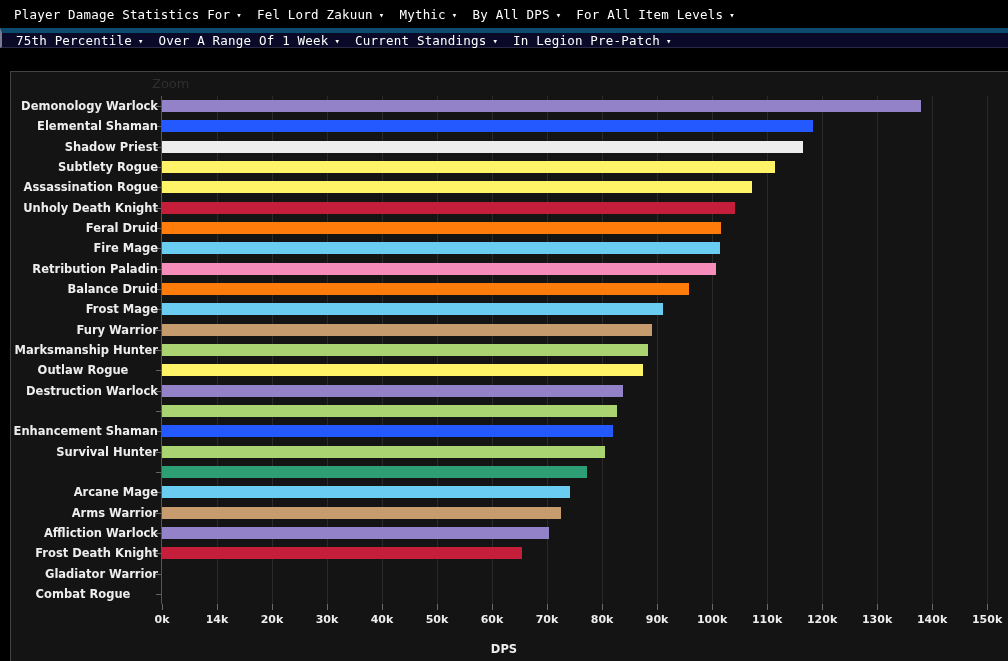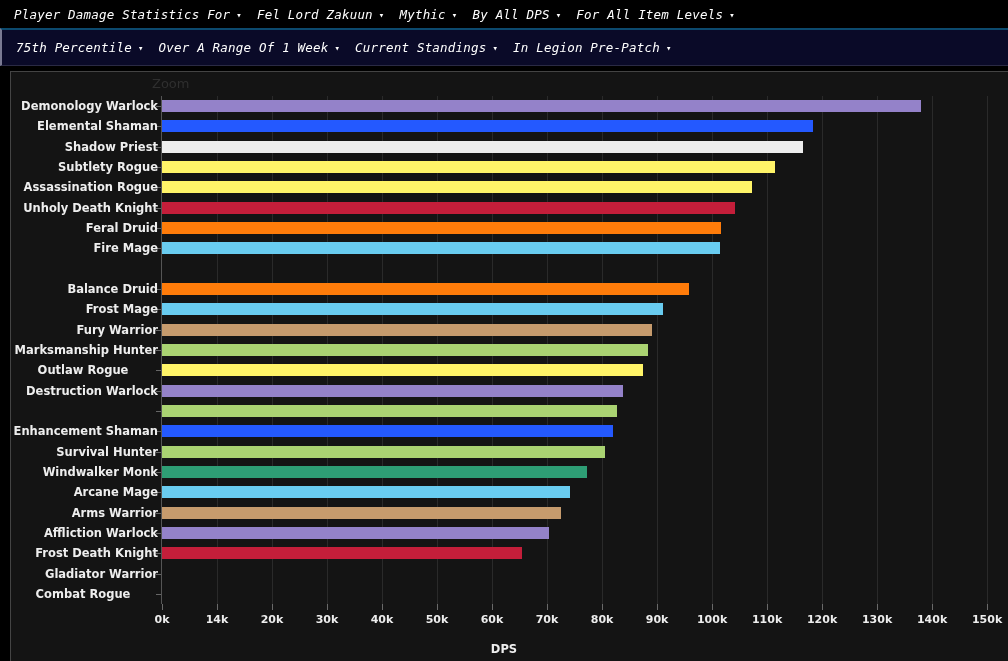--- a/index.html
+++ b/index.html
@@ -12,28 +12,27 @@
 
   
   .toolbar {
     height: 28px;
     display: flex;
     align-items: center;
     background: #000000;
     color: #ffffff;
     padding-left: 8px;
     white-space: nowrap;
-    font-style: italic;
   }
   .toolbar.secondary {
     background: #0a0a28;
-    border-top: 2px solid #0c4a6e;
+    border-top: 5px solid #0c4a6e;
     border-bottom: 1px solid #2a2a44;
     border-left: 2px solid #7a7a92;
-    height: 38px;
+    height: 20px;
   }
   .menu-item {
     display: inline-flex;
     align-items: center;
     font-family: "DejaVu Sans Mono", monospace;
     font-size: 12.5px;
     color: #ffffff;
     padding: 3px 9px 3px 6px;
     cursor: default;
     letter-spacing: .2px;
@@ -260,20 +259,25 @@
     <div class="row" style="top: 101.65px; width: 846px;">
       <div class="ytick" style="top: 10.165px;"></div>
       <div class="ylabel" style="right: 850px;">Unholy Death Knight</div>
       <div class="bar" style="width: 573.168px; background: rgb(196, 30, 58);"></div>
     </div>
     <div class="row" style="top: 142.31px; width: 846px;">
       <div class="ytick" style="top: 10.165px;"></div>
       <div class="ylabel" style="right: 850px;">Fire Mage</div>
       <div class="bar" style="width: 558.316px; background: rgb(105, 204, 240);"></div>
     </div>
+    <div class="row" style="top: 162.64px; width: 846px;">
+      <div class="ytick" style="top: 10.165px;"></div>
+      <div class="ylabel" style="right: 850px;">Retribution Paladin</div>
+      <div class="bar" style="width: 554.466px; background: rgb(245, 140, 186);"></div>
+    </div>
     <div class="row" style="top: 182.97px; width: 846px;">
       <div class="ytick" style="top: 10.165px;"></div>
       <div class="ylabel" style="right: 850px;">Balance Druid</div>
       <div class="bar" style="width: 526.962px; background: rgb(255, 124, 10);"></div>
     </div>
     <div class="row" style="top: 203.3px; width: 846px;">
       <div class="ytick" style="top: 10.165px;"></div>
       <div class="ylabel" style="right: 850px;">Frost Mage</div>
       <div class="bar" style="width: 500.559px; background: rgb(105, 204, 240);"></div>
     </div>
@@ -306,21 +310,20 @@
       <div class="ylabel" style="right: 850px;">Enhancement Shaman</div>
       <div class="bar" style="width: 450.503px; background: rgb(36, 89, 255);"></div>
     </div>
     <div class="row" style="top: 345.61px; width: 846px;">
       <div class="ytick" style="top: 10.165px;"></div>
       <div class="ylabel" style="right: 850px;">Survival Hunter</div>
       <div class="bar" style="width: 443.352px; background: rgb(170, 211, 114);"></div>
     </div>
     <div class="row" style="top: 365.94px; width: 846px;">
       <div class="ytick" style="top: 10.165px;"></div>
-      <div class="ylabel" style="right: 850px;">Windwalker Monk</div>
       <div class="bar" style="width: 424.65px; background: rgb(46, 158, 117);"></div>
     </div>
     <div class="row" style="top: 386.27px; width: 846px;">
       <div class="ytick" style="top: 10.165px;"></div>
       <div class="ylabel" style="right: 850px;">Arcane Mage</div>
       <div class="bar" style="width: 408.148px; background: rgb(105, 204, 240);"></div>
     </div>
     <div class="row" style="top: 406.6px; width: 846px;">
       <div class="ytick" style="top: 10.165px;"></div>
       <div class="ylabel" style="right: 850px;">Arms Warrior</div>

